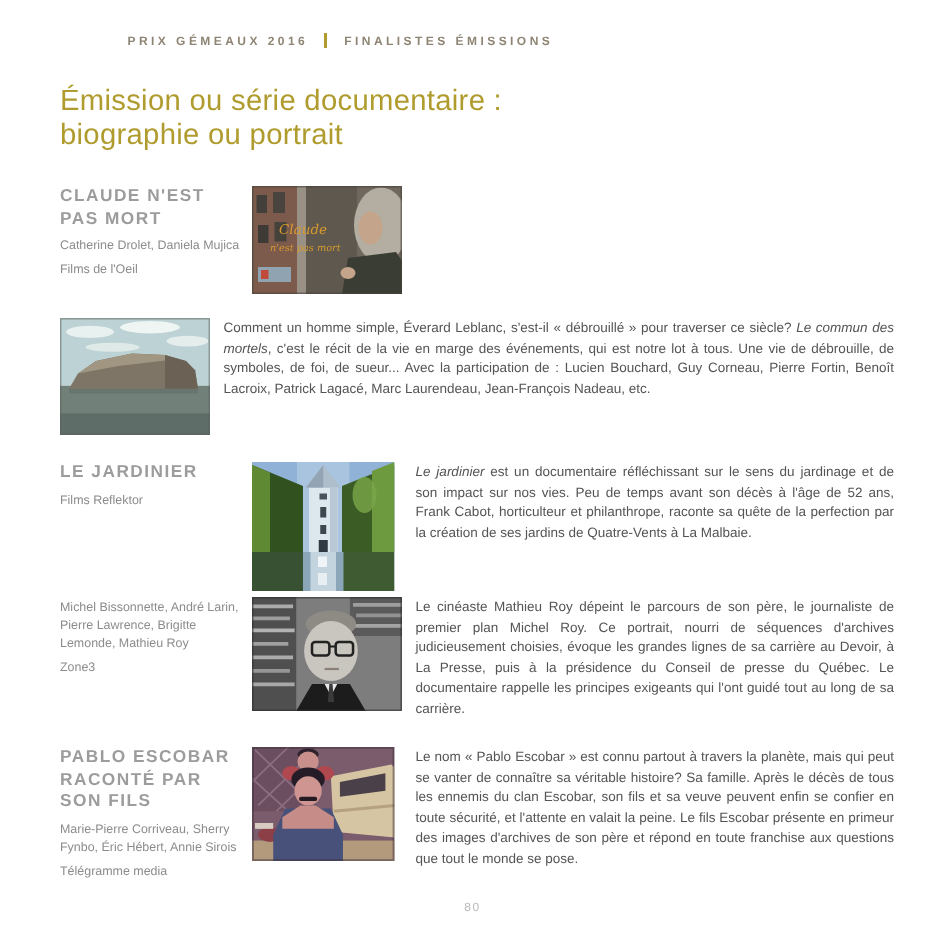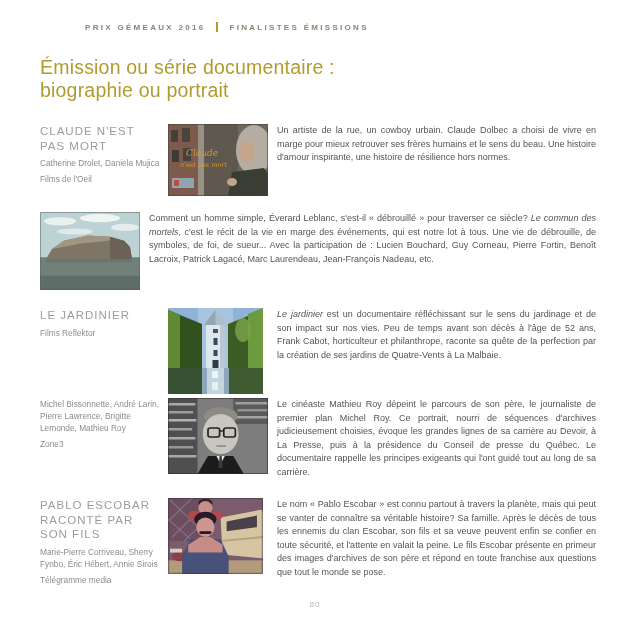--- a/index.html
+++ b/index.html
@@ -18,21 +18,21 @@
   .title {
     position:absolute; top:56px; left:40px; margin:0;
     font-size:19.5px; font-weight:400; color:#b09c2e; line-height:1.2; letter-spacing:0.2px;
   }
   
   .entries { position:absolute; top:124px; left:40px; width:556px; }
   .row { display:flex; align-items:flex-start; }
   .r1 { min-height:88px; } .r2 { min-height:96px; } .r3 { min-height:90px; } .r4 { min-height:100px; }
   .info { flex:0 0 128px; box-sizing:border-box; padding-right:6px; }
   .etitle {
-    margin:0 0 4px 0; font-size:11.5px; font-weight:400; color:#9c9c9c;
+    margin:0 0 4px 0; font-size:11.5px; font-weight:700; color:#9c9c9c;
     letter-spacing:1px; line-height:1.28; white-space:pre-line;
   }
   .credits { margin:0; font-size:8.3px; color:#8c8c8c; line-height:1.45; }
   .company { margin:5px 0 0 0; font-size:8.3px; color:#8c8c8c; line-height:1.3; }
   .thumb { flex:0 0 100px; margin-right:9px; height:72px; }
   .r2 .thumb { height:78px; }
   .r3 .thumb { flex-basis:95px; margin-right:14px; height:86px; }
   .r4 .thumb { height:76px; }
   .r5 .thumb { flex-basis:95px; margin-right:14px; height:76px; }
   .thumb svg { display:block; width:100%; height:100%; }
@@ -82,21 +82,20 @@
           <rect x="6" y="56" width="5" height="6" fill="#c24a3a"></rect>
           <ellipse cx="86" cy="26" rx="18" ry="25" fill="#b3ada2"></ellipse>
           <ellipse cx="79" cy="28" rx="8" ry="11" fill="#c4a58b"></ellipse>
           <path d="M60,72 L64,48 L96,44 L100,50 L100,72 Z" fill="#3a3d33"></path>
           <ellipse cx="64" cy="58" rx="5" ry="4" fill="#c4a58b"></ellipse>
           <text x="18" y="32" font-size="9" font-style="italic" fill="#d79a2e" font-family="DejaVu Serif, serif">Claude</text>
           <text x="12" y="43" font-size="6.5" font-style="italic" fill="#d79a2e" font-family="DejaVu Serif, serif">n'est pas mort</text>
           <rect x="0.5" y="0.5" width="99" height="71" fill="none" stroke="#46423a" stroke-width="1" opacity="0.6"></rect>
         </svg>
       </div>
-      <p class="desc"><span>Un artiste de la rue, un cowboy urbain. Claude Dolbec a choisi de vivre en marge pour mieux retrouver ses frères humains et le sens du beau. Une histoire d'amour inspirante, une histoire de résilience hors normes.</span><i></i><span></span></p>
     </section>
 
     <section class="row r2">
       <div class="thumb">
         <svg viewBox="0 0 100 76" preserveAspectRatio="none">
           <rect width="100" height="44" fill="#bcd2d4"></rect>
           <ellipse cx="20" cy="9" rx="16" ry="4" fill="#e9f1f0"></ellipse>
           <ellipse cx="60" cy="6" rx="20" ry="4" fill="#eff5f3"></ellipse>
           <ellipse cx="85" cy="15" rx="14" ry="3.5" fill="#e4edec"></ellipse>
           <ellipse cx="35" cy="19" rx="18" ry="3" fill="#dfe9e8"></ellipse>

